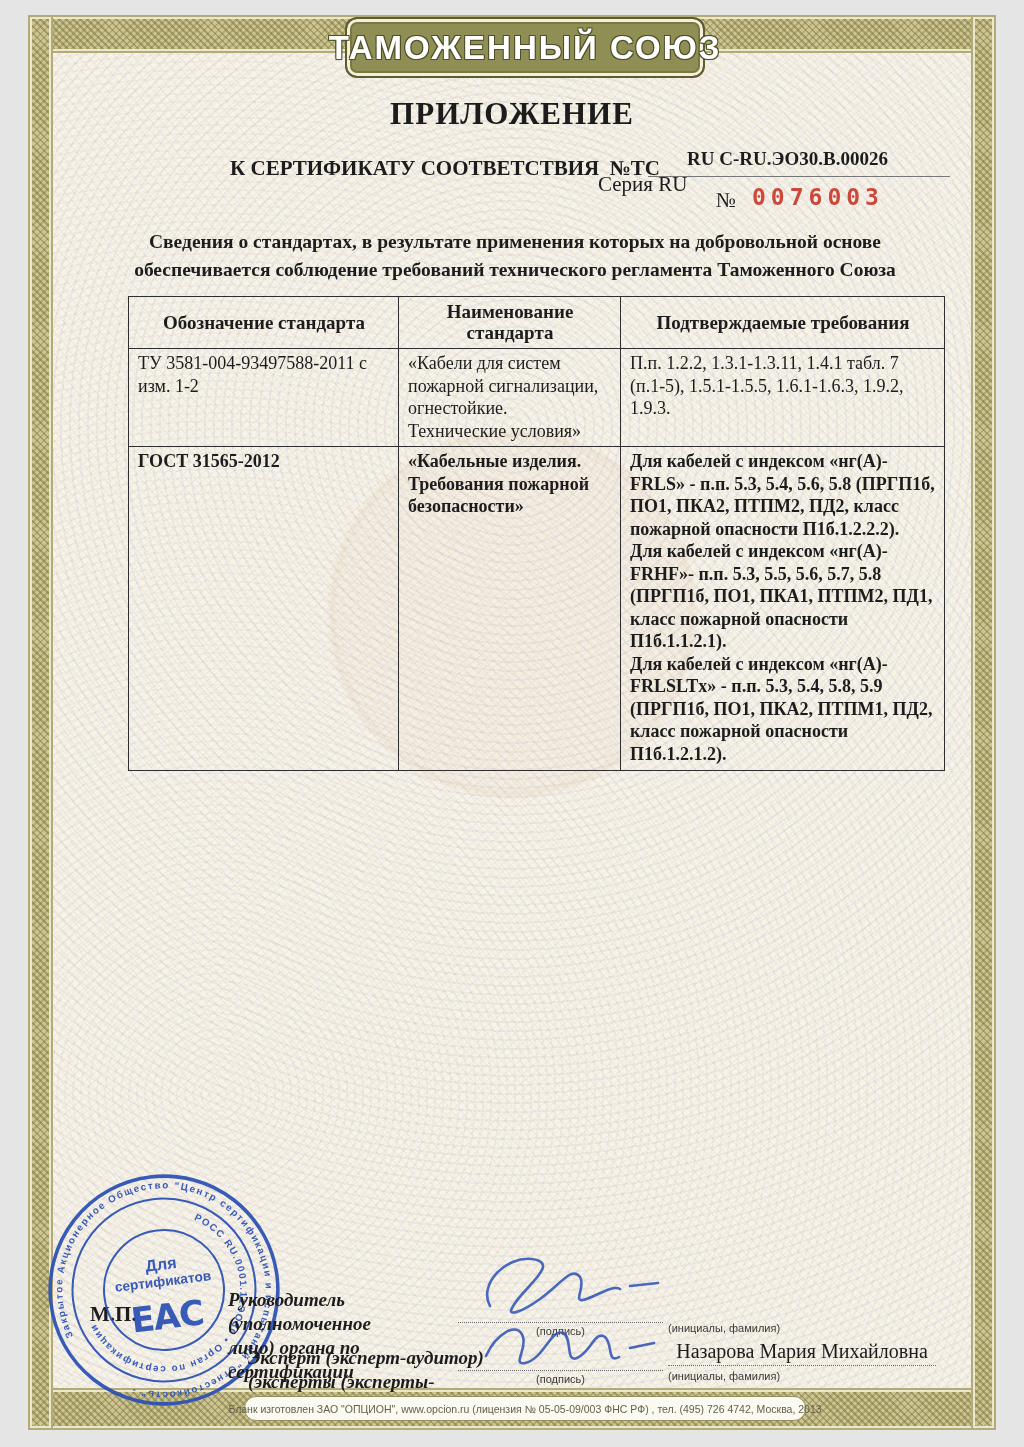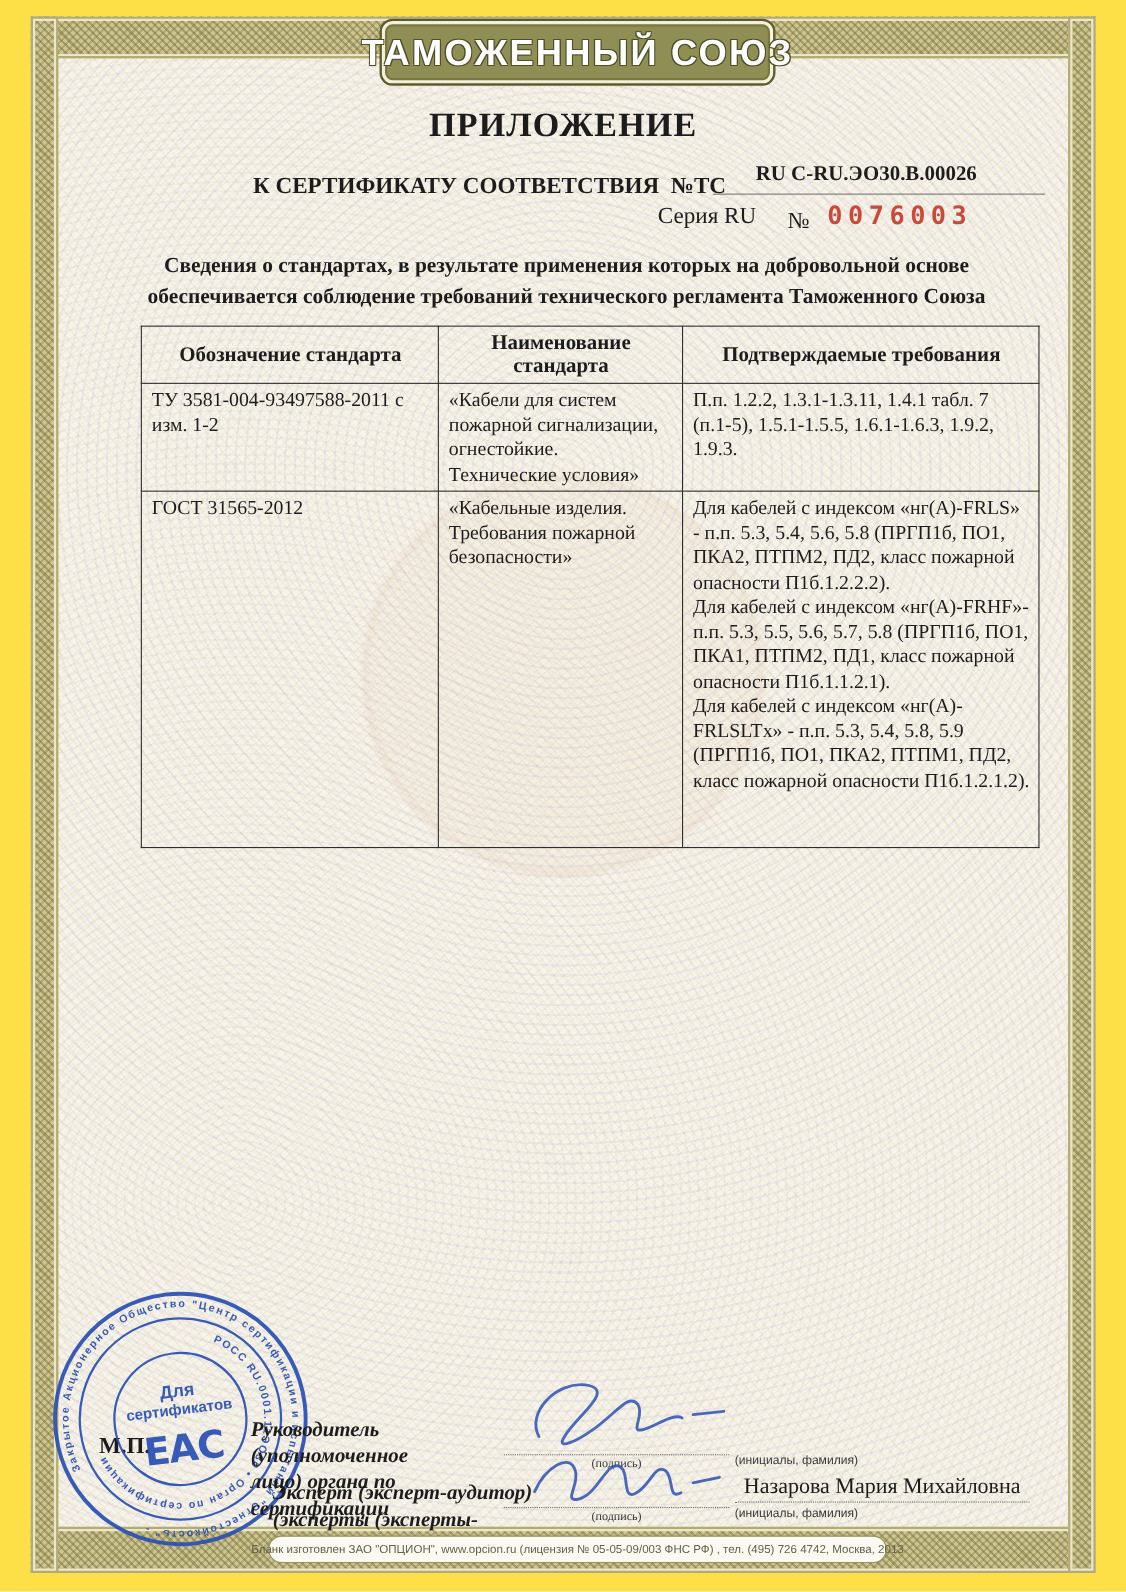--- a/index.html
+++ b/index.html
@@ -1,16 +1,16 @@
 <!DOCTYPE html>
 <html><head>
 <meta charset="utf-8">
 <style>
   html,body{margin:0;padding:0;background:#ffffff;}
-  .page{position:relative;width:1024px;height:1447px;background:#fde047;overflow:hidden;
+  .page{position:relative;width:1024px;height:1447px;background:#e5e5e5;overflow:hidden;
         font-family:"Liberation Serif","DejaVu Serif",serif;color:#1c1c1c;}
   
   .page-inner{position:absolute;left:53px;top:53px;width:918px;height:1335px;
     background-color:#f6f3ea;
     background-image:
       radial-gradient(circle 300px at 50% 42%, rgba(205,155,115,.06) 58%, rgba(205,155,115,.13) 60%, transparent 62%),
       repeating-radial-gradient(circle at 50% 28%, rgba(140,130,190,.09) 0 2px, transparent 2px 9px),
       repeating-radial-gradient(circle at 18% 78%, rgba(190,140,110,.07) 0 2px, transparent 2px 8px),
       repeating-linear-gradient(50deg, rgba(228,220,160,.28) 0 1.5px, transparent 1.5px 7px),
       repeating-linear-gradient(-40deg, rgba(168,162,214,.13) 0 1px, transparent 1px 6px);}
@@ -32,40 +32,40 @@
   .banner span{font-family:"Liberation Sans","DejaVu Sans",sans-serif;font-weight:bold;
     font-size:33px;color:#ffffff;letter-spacing:2px;white-space:nowrap;
     text-shadow:1px 1px 0 #4e4e28, -1px -1px 0 #4e4e28, 1px -1px 0 #4e4e28, -1px 1px 0 #4e4e28;}
   
   .title{position:absolute;left:0;top:96px;width:100%;text-align:center;
     font-size:31px;font-weight:bold;letter-spacing:1px;}
   .subtitle{position:absolute;left:230px;top:156px;font-size:21px;font-weight:bold;white-space:pre;}
   .cert-number{position:absolute;left:660px;top:148px;width:255px;text-align:center;
     font-size:19px;font-weight:bold;white-space:nowrap;}
   .cert-underline{position:absolute;left:648px;top:176px;width:302px;border-bottom:1.5px solid #777;}
-  .series-label{position:absolute;left:598px;top:184px;font-size:21px;}
+  .series-label{position:absolute;left:598px;top:172px;font-size:21px;}
   .number-sign{position:absolute;left:716px;top:188px;font-size:21px;}
   .serial{position:absolute;left:752px;top:184px;font-family:"DejaVu Sans Mono","Liberation Mono",monospace;
     font-size:23px;font-weight:bold;color:#cb483a;letter-spacing:5px;}
   .intro{position:absolute;left:95px;top:228px;width:840px;text-align:center;
     font-size:19.5px;font-weight:bold;line-height:28px;}
   
   table.std{position:absolute;left:128px;top:296px;border-collapse:collapse;table-layout:fixed;width:816px;}
   table.std th, table.std td{border:1.6px solid #2e2e2e;font-size:18px;line-height:22.5px;
     padding:3px 8px 4px 9px;vertical-align:top;text-align:left;background:transparent;}
   table.std th{font-size:19px;font-weight:bold;text-align:center;vertical-align:middle;height:44px;line-height:21px;}
   .preline{white-space:pre-line;}
   
   .stamp{position:absolute;left:42px;top:1168px;width:244px;height:244px;transform:rotate(-7deg);opacity:.93;}
   .mp-label{position:absolute;left:90px;top:1302px;font-size:21px;font-weight:bold;}
   
   .sig-label{position:absolute;left:228px;width:250px;font-size:19px;font-weight:bold;line-height:24px;white-space:pre-line;font-style:italic;}
   .sig-line{position:absolute;left:458px;width:205px;border-bottom:1.5px dotted #6b6b6b;}
   .sig-caption{position:absolute;left:458px;width:205px;text-align:center;
-    font-family:Liberation Serif, serif;font-size:11px;color:#3a3a3a;}
+    font-family:Liberation Sans, sans-serif;font-size:11px;color:#3a3a3a;}
   .name-box{position:absolute;left:668px;width:268px;text-align:center;font-size:20px;
     border-bottom:1.5px dotted #6b6b6b;padding-bottom:2px;}
   .name-caption{position:absolute;left:668px;width:268px;text-align:left;
     font-family:"Liberation Sans","DejaVu Sans",sans-serif;font-size:11px;color:#3a3a3a;}
   .autograph{position:absolute;pointer-events:none;}
   
   .footer-pill{position:absolute;left:244px;top:1396px;width:560px;height:23px;border-radius:12px;
     background:#fbfaf2;border:1px solid #96905d;display:flex;align-items:center;justify-content:center;}
   .footer-pill span{font-family:"Liberation Sans","DejaVu Sans",sans-serif;font-size:10.5px;color:#63604a;white-space:nowrap;}
 </style>
@@ -108,21 +108,21 @@
       <th>Подтверждаемые требования</th>
     </tr>
     <tr style="height:90px;">
       <td class="preline">ТУ 3581-004-93497588-2011 с изм. 1-2</td>
       <td class="preline">«Кабели для систем
 пожарной сигнализации,
 огнестойкие.
 Технические условия»</td>
       <td class="preline">П.п. 1.2.2, 1.3.1-1.3.11, 1.4.1 табл. 7 (п.1-5), 1.5.1-1.5.5, 1.6.1-1.6.3, 1.9.2, 1.9.3.</td>
     </tr>
-    <tr style="height:324px;">
+    <tr style="height:324px;font-weight:bold;">
       <td class="preline">ГОСТ 31565-2012</td>
       <td class="preline">«Кабельные изделия.
 Требования пожарной
 безопасности»</td>
       <td class="preline">Для кабелей с индексом «нг(А)-FRLS» -  п.п. 5.3, 5.4, 5.6, 5.8 (ПРГП1б, ПО1, ПКА2, ПТПМ2, ПД2, класс пожарной опасности П1б.1.2.2.2).
 Для кабелей с индексом «нг(А)-FRHF»- п.п. 5.3, 5.5, 5.6, 5.7, 5.8 (ПРГП1б, ПО1, ПКА1, ПТПМ2, ПД1, класс пожарной опасности П1б.1.1.2.1).
 Для кабелей с индексом «нг(А)-FRLSLTx» -  п.п. 5.3, 5.4, 5.8, 5.9 (ПРГП1б, ПО1, ПКА2, ПТПМ1, ПД2, класс пожарной опасности П1б.1.2.1.2).</td>
     </tr>
   </tbody>
     </table>

